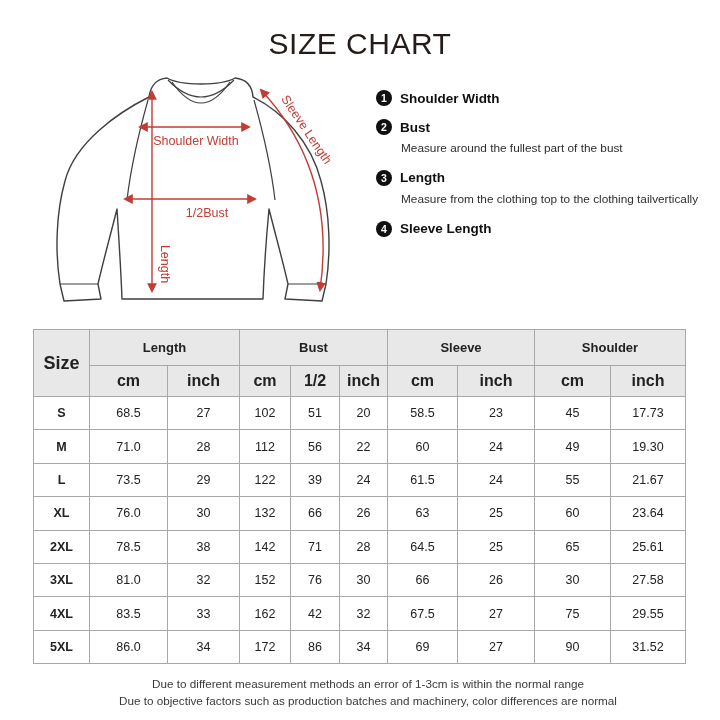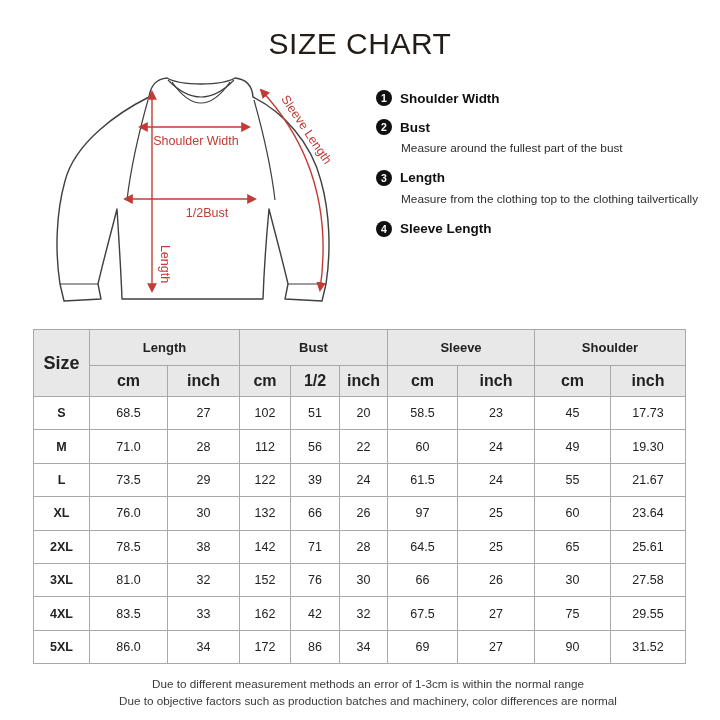--- a/index.html
+++ b/index.html
@@ -193,21 +193,21 @@
           <td>55</td>
           <td>21.67</td>
         </tr>
         <tr>
           <th>XL</th>
           <td>76.0</td>
           <td>30</td>
           <td>132</td>
           <td>66</td>
           <td>26</td>
-          <td>97</td>
+          <td>63</td>
           <td>25</td>
           <td>60</td>
           <td>23.64</td>
         </tr>
         <tr>
           <th>2XL</th>
           <td>78.5</td>
           <td>38</td>
           <td>142</td>
           <td>71</td>

